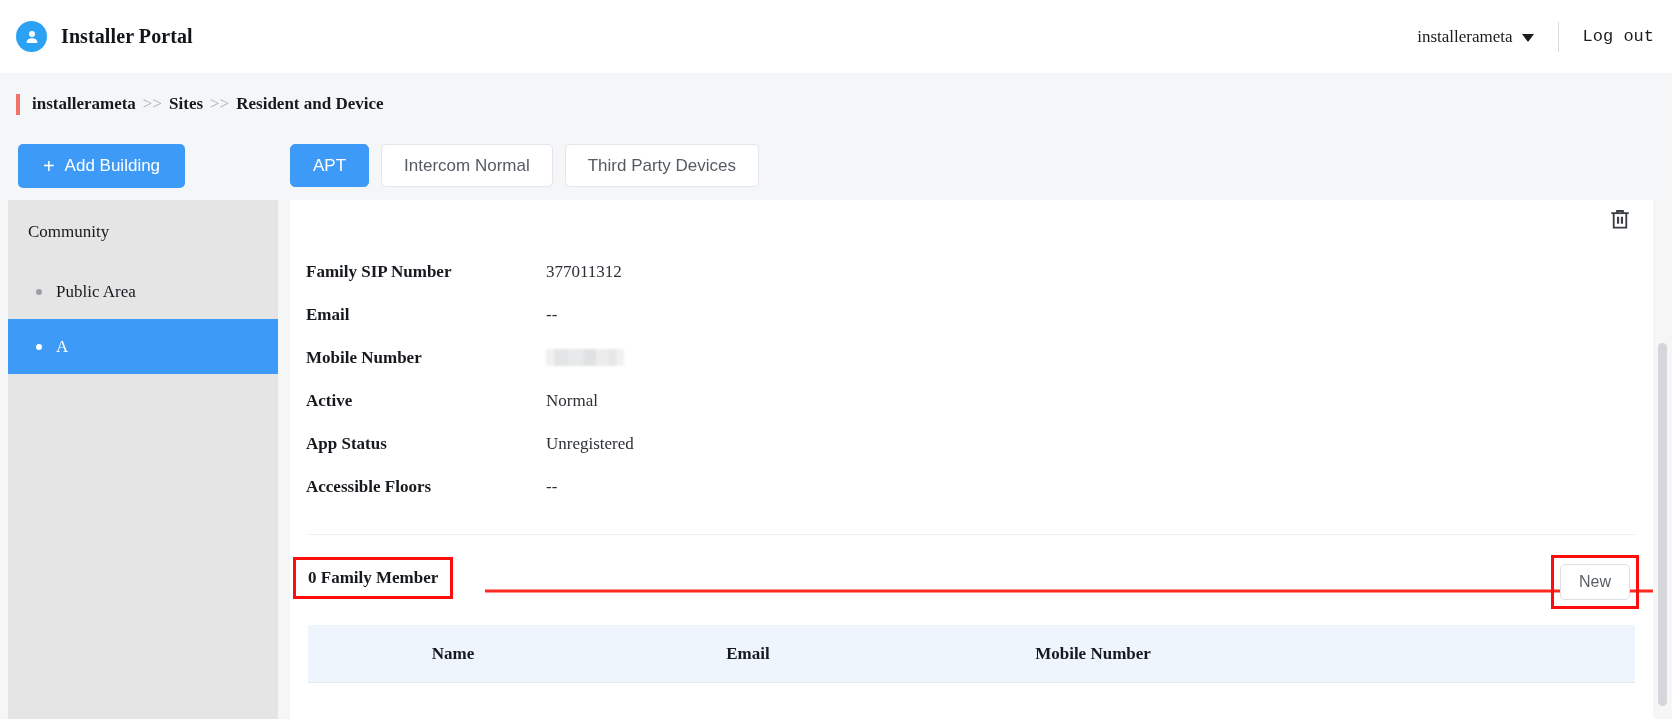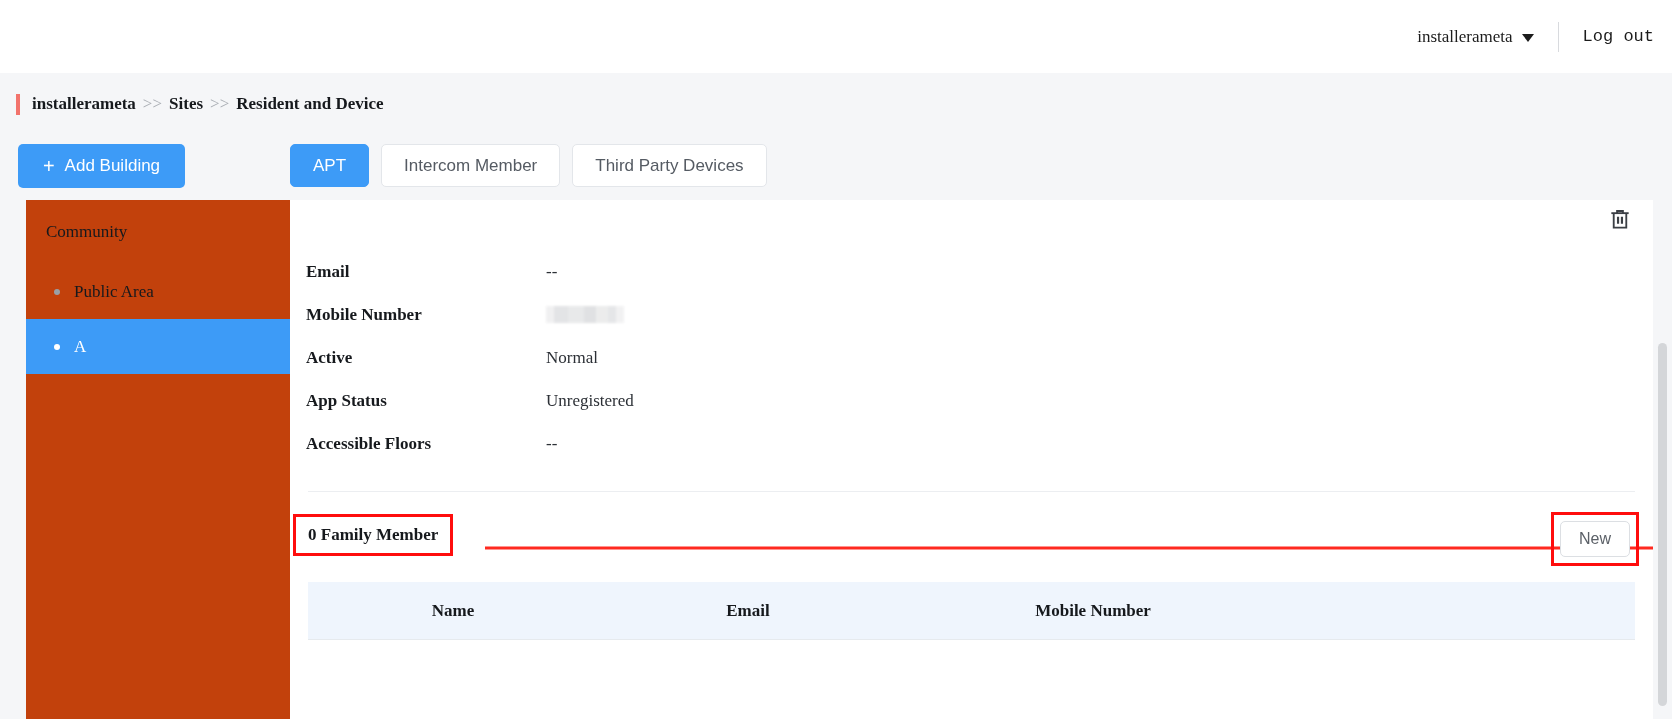--- a/index.html
+++ b/index.html
@@ -83,23 +83,23 @@
     background: #3d9bf7;
     border: none; border-radius: 5px;
     color: #fff; font-size: 17px;
     font-family: "Liberation Sans", sans-serif;
     display: flex; align-items: center; justify-content: center;
     gap: 10px; cursor: pointer;
   }
   .addbtn .plus { font-size: 20px; line-height: 1; font-weight: 400; }
 
   .sidebar {
-    position: absolute; left: 26px; top: 200px;
+    position: absolute; left: 8px; top: 200px;
     width: 270px; height: 519px;
-    background: #c2410c;
+    background: #e5e5e5;
   }
   .side-heading {
     font-size: 17px; color: #16191d;
     padding: 22px 0 0 20px;
   }
   .side-item {
     height: 55px; display: flex; align-items: center;
     padding-left: 28px; font-size: 17px; color: #16191d;
     cursor: pointer;
   }
@@ -238,20 +238,29 @@
     position: absolute; right: 5px; top: 343px;
     width: 9px; height: 363px;
     background: #d4d6d9;
     border-radius: 5px;
   }
 </style>
 </head>
 <body>
 
 <div class="topbar">
+  <div class="brand">
+    <span class="brand-avatar">
+      <svg width="18" height="18" viewBox="0 0 24 24" fill="#ffffff">
+        <circle cx="12" cy="8" r="4"></circle>
+        <path d="M12 13.5c-4.2 0-7 2.3-7 4.6V20h14v-1.9c0-2.3-2.8-4.6-7-4.6z"></path>
+      </svg>
+    </span>
+    <span class="brand-title">Installer Portal</span>
+  </div>
   <div class="topbar-right">
     <div class="account">
       <span>installerameta</span>
       <span class="caret"></span>
     </div>
     <span class="vdiv"></span>
     <span class="logout">Log out</span>
   </div>
 </div>
 
@@ -278,39 +287,43 @@
     <span>Public Area</span>
   </div>
   <div class="side-item active">
     <span class="dot"></span>
     <span>A</span>
   </div>
 </div>
 
 <div class="tabs">
   <div class="tab active">APT</div>
-  <div class="tab">Intercom Member</div>
+  <div class="tab">Intercom Normal</div>
   <div class="tab">Third Party Devices</div>
 </div>
 
 <div class="panel">
 
   <div class="trash-row">
     <button class="trash-btn">
       <svg width="26" height="26" viewBox="0 0 24 24" fill="none" stroke="#3b3f45" stroke-width="1.7">
         <path d="M4 6.6h16"></path>
         <path d="M9.3 6.6V4.6h5.4v2"></path>
         <path d="M6.2 6.6 L6.2 20 H17.8 L17.8 6.6"></path>
         <path d="M10.2 10v6.4M13.8 10v6.4" stroke-width="2"></path>
       </svg>
     </button>
   </div>
 
   <div class="fields">
 
+    <div class="field-row">
+      <span class="field-label">Family SIP Number</span>
+      <span class="field-value">377011312</span>
+    </div>
 
 
     <div class="field-row">
       <span class="field-label">Email</span>
       <span class="field-value">--</span>
     </div>
 
     <div class="field-row">
       <span class="field-label">Mobile Number</span>
       <span class="redacted"></span>

